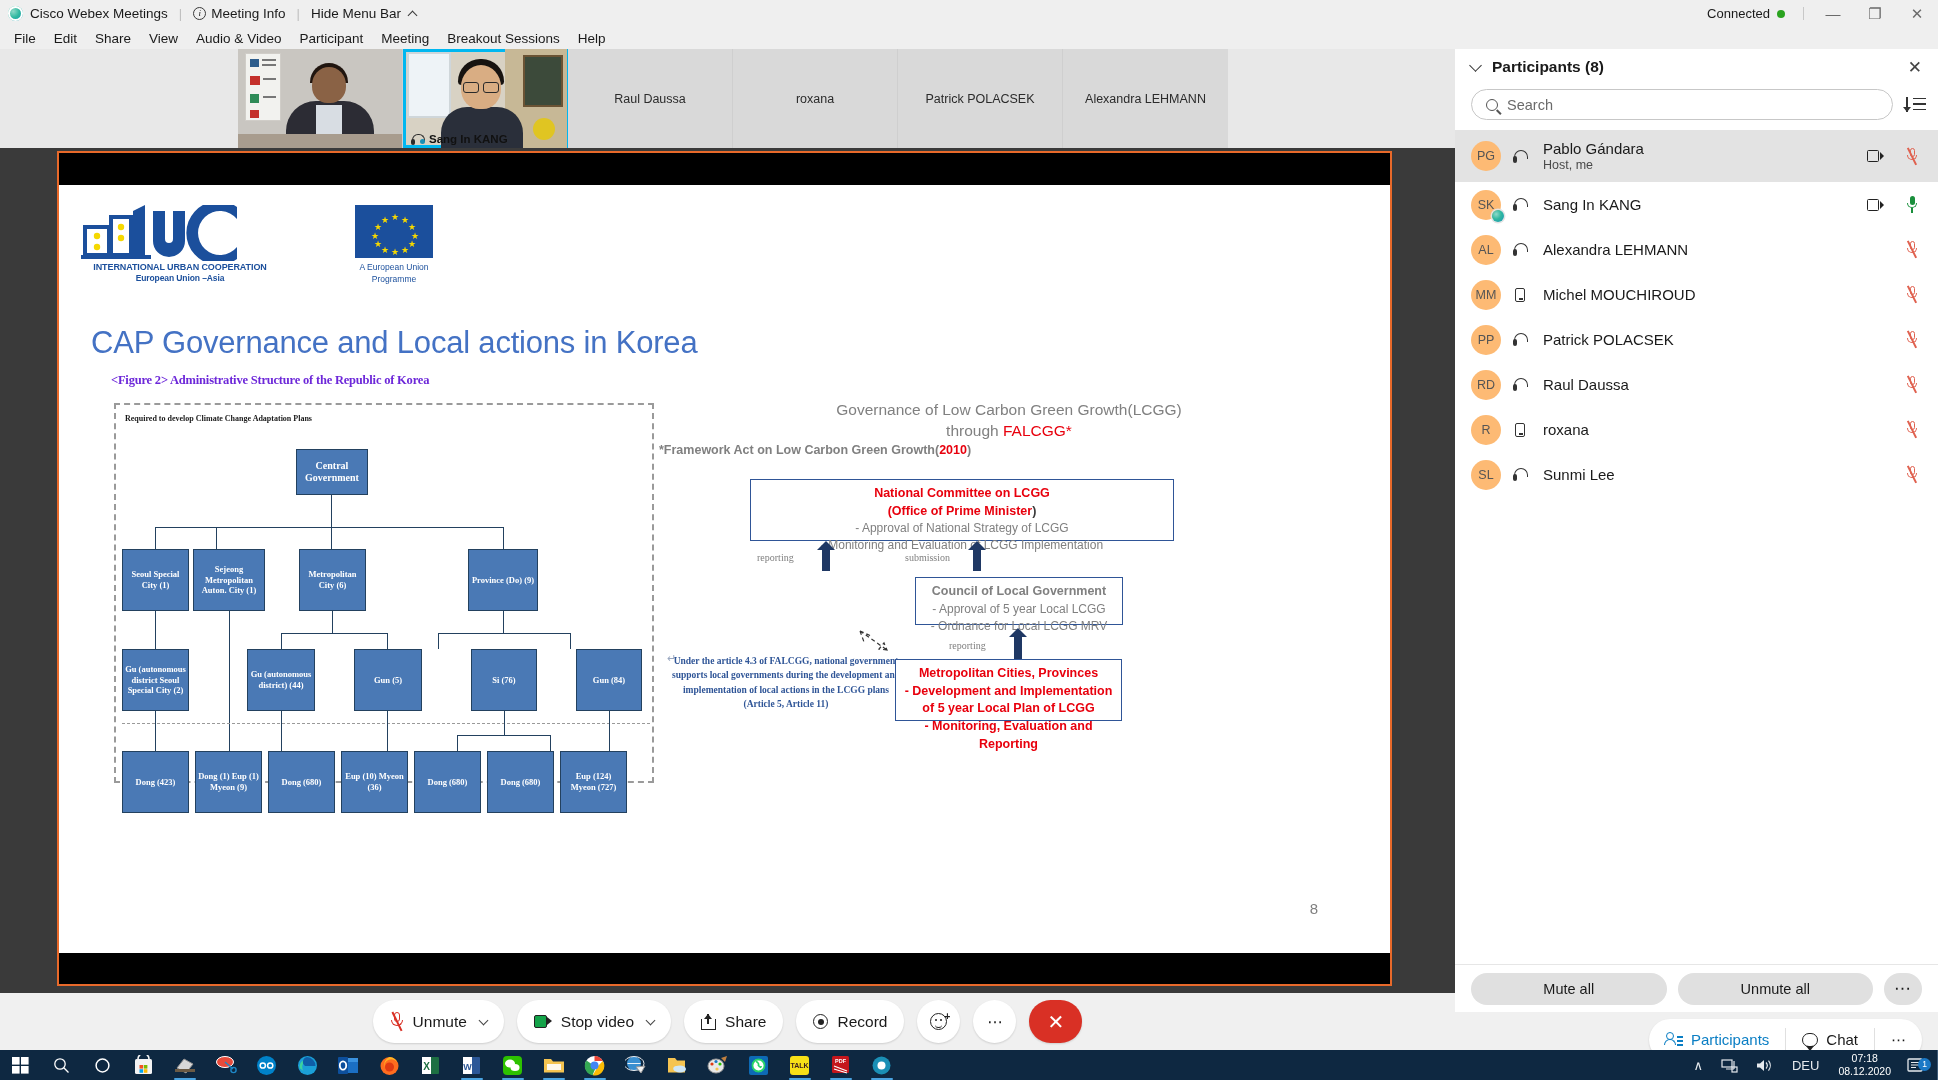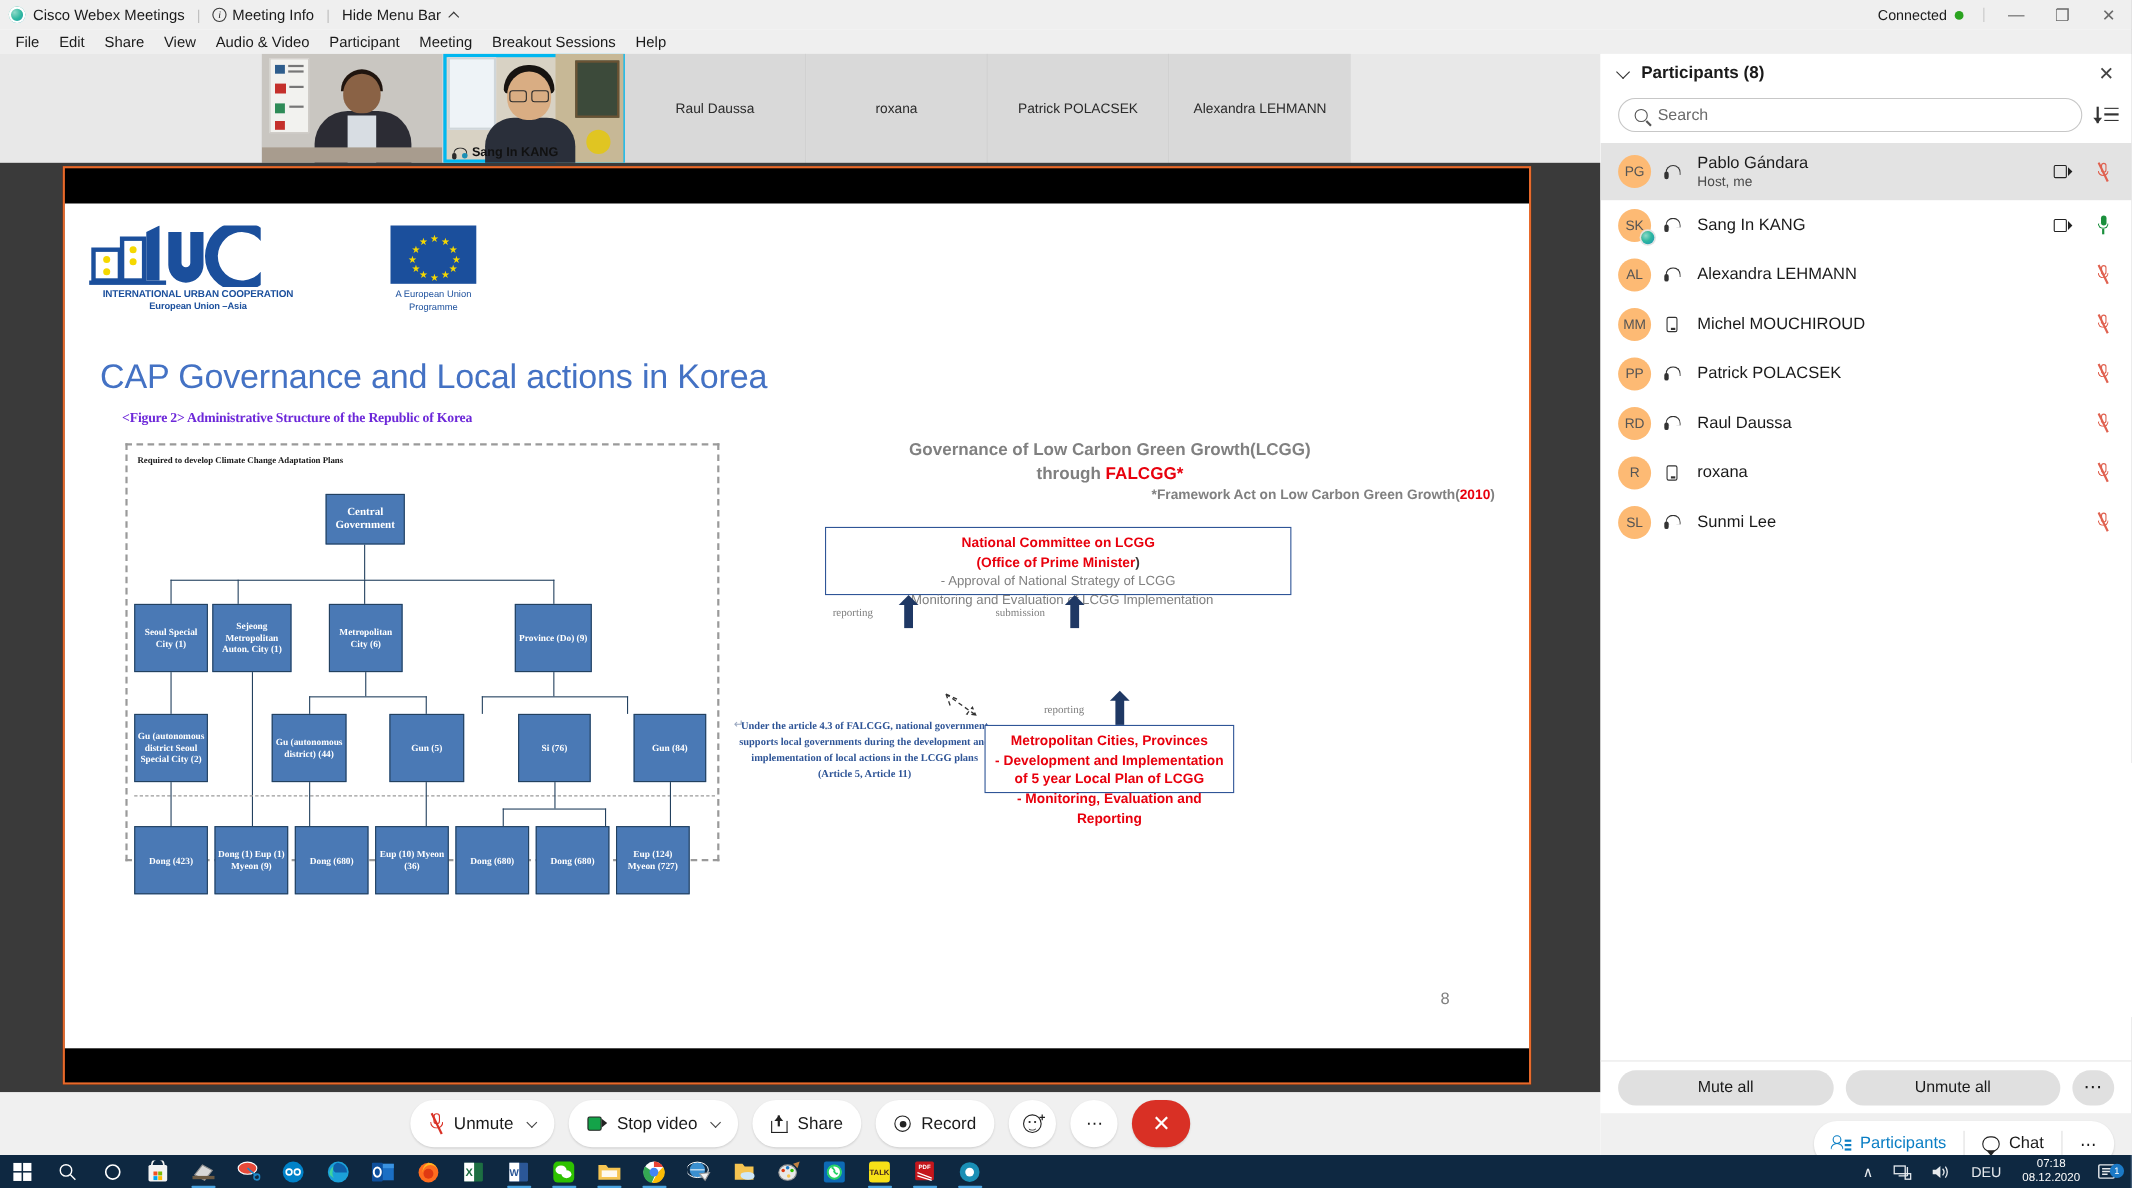--- a/index.html
+++ b/index.html
@@ -122,23 +122,23 @@
     font-family:"Liberation Serif",serif; }
   .obox { position:absolute; background:#4a79b5; border:1.2px solid #23415f; color:#fff;
     display:flex; align-items:center; justify-content:center; text-align:center;
     font-family:"Liberation Serif",serif; font-weight:bold; font-size:8.5px; line-height:1.25;
     padding:2px; }
   .obox.big { font-size:10px; }
   .oline { position:absolute; background:#23415f; }
 
   
   .rdiag { position:absolute; left:600px; top:215px; width:700px; height:460px; }
-  .rtitle { text-align:center; color:#808080; font-weight:bold; font-size:15.5px; line-height:1.35; }
+  .rtitle { text-align:center; color:#808080; font-weight:normal; font-size:15.5px; line-height:1.35; }
   .rtitle .red { color:#e8000d; }
-  .rsub { text-align:right; color:#808080; font-weight:bold; font-size:12.5px; margin-top:1px; }
+  .rsub { text-align:left; color:#808080; font-weight:bold; font-size:12.5px; margin-top:1px; }
   .rsub .red { color:#e8000d; }
   .rbox { position:absolute; border:1.6px solid #2f5597; background:#fff; text-align:center;
     padding:5px 6px; }
   .rbox .hdr { color:#e8000d; font-weight:bold; font-size:12.5px; line-height:1.4; }
   .rbox .hdr .blk { color:#3a3a3a; }
   .rbox .li { color:#808080; font-size:12px; line-height:1.42; }
   .rbox .li.red { color:#e8000d; font-weight:bold; font-size:12.5px; }
   .rbox .ttl-gray { color:#808080; font-weight:bold; font-size:12.5px; line-height:1.4;}
   .arrow-up { position:absolute; width:8px; background:#1f3864; }
   .arrow-up::before { content:""; position:absolute; left:-5px; top:-8px; width:0; height:0;
@@ -489,20 +489,25 @@
             <div class="li">-   Approval of National Strategy of LCGG</div>
             <div class="li">-   Monitoring and Evaluation of LCGG Implementation</div>
           </div>
 
           <div class="arrow-up" style="left:163px;top:149px;height:22px;"></div>
           <div class="alab" style="left:98px;top:152px;">reporting</div>
           <div class="arrow-up" style="left:314px;top:149px;height:22px;"></div>
           <div class="alab" style="left:246px;top:152px;">submission</div>
 
 
+          <div class="rbox" style="left:256px;top:177px;width:208px;height:48px;">
+            <div class="ttl-gray">Council of Local Government</div>
+            <div class="li">-   Approval of 5 year Local LCGG</div>
+            <div class="li">-   Ordnance for Local LCGG MRV</div>
+          </div>
 
           <div class="arrow-up" style="left:355px;top:236px;height:26px;"></div>
           <div class="alab" style="left:290px;top:240px;">reporting</div>
 
           <svg style="position:absolute;left:198px;top:228px;" width="44" height="30">
             <path d="M3 3 L30 22 M3 3 L7 14 M3 3 L14 8 M30 22 L22 21 L27 15 Z" fill="none" stroke="#333" stroke-width="1.2" stroke-dasharray="4,3"></path>
           </svg>
 
           <div class="note-txt" style="left:12px;top:254px;width:230px;">Under the article 4.3 of FALCGG, national government supports local governments during the development and implementation of local actions in the LCGG plans (Article 5, Article 11)</div>
 

